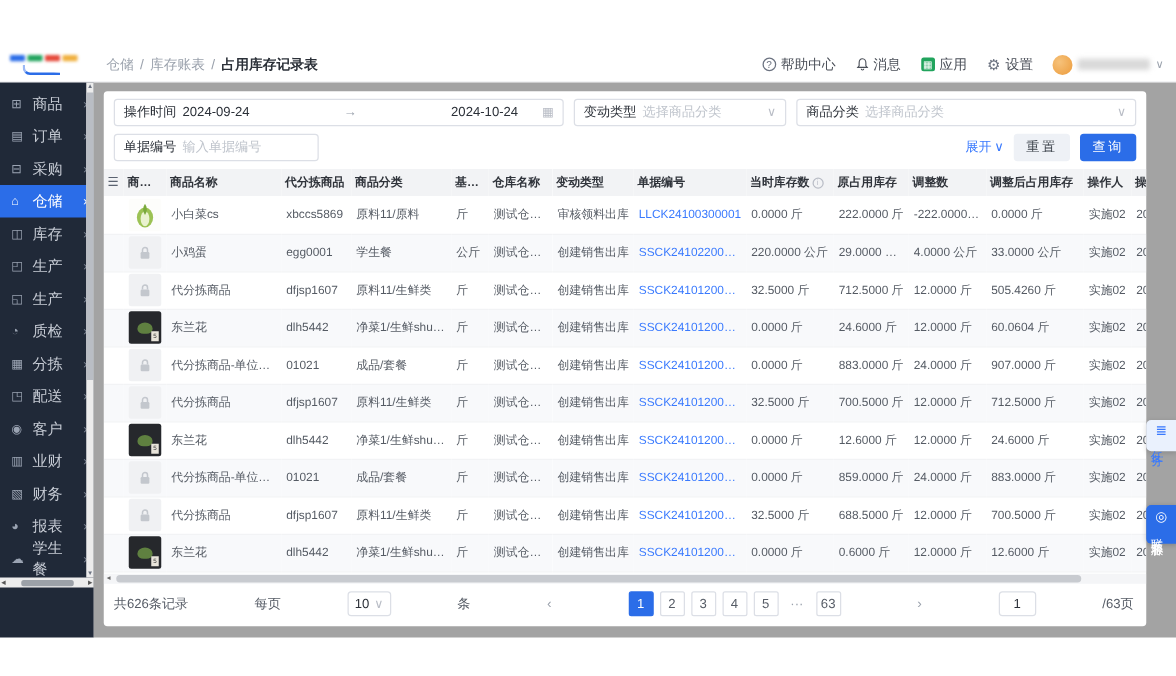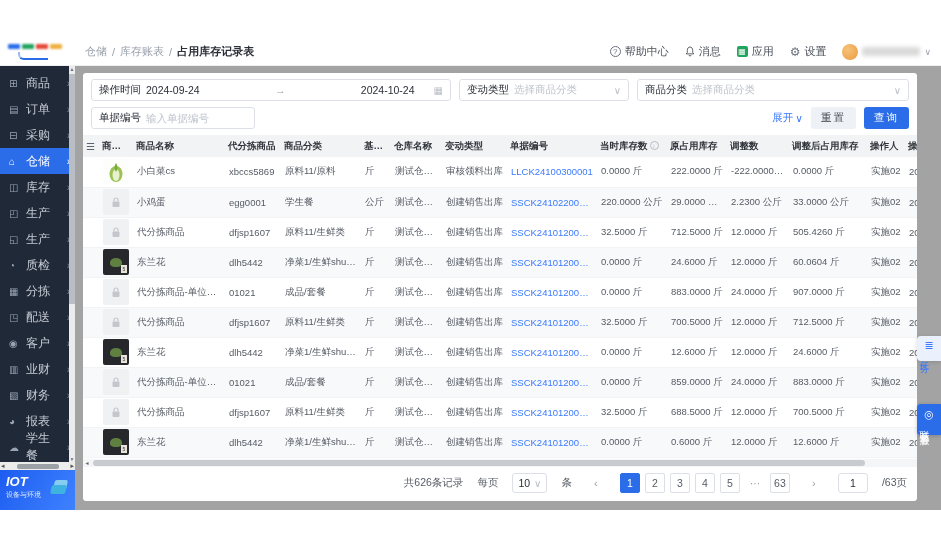--- a/index.html
+++ b/index.html
@@ -100,21 +100,21 @@
   .thumb.lock { background:#f0f1f3; }
   .thumb.dark { background:#26282c; position:relative; }
   .thumb.dark .veg { width:12px; height:9px; background:#5f8040; border-radius:50% 50% 40% 40%; }
   .thumb.dark .tag { position:absolute; right:2px; bottom:2px; width:6px; height:8px; background:#e8e4da; font-size:5px; color:#333; text-align:center; line-height:8px; }
   .thumb.cabbage { background:#fdfdfb; }
 
   
   .hscroll { margin:0 -8px; height:8px; background:#f4f5f7; position:relative; }
   .hs-left { position:absolute; left:0; top:0; width:8px; height:8px; font-size:6px; color:#666; text-align:center; line-height:8px; }
   .hs-thumb { position:absolute; left:10px; top:1px; height:6px; width:772px; background:#c8cbd0; border-radius:3px; }
-  .pager { display:flex; align-items:center; justify-content:flex-end; gap:14px; font-size:10.5px;
+  .pager { display:flex; align-items:center; justify-content:space-between; gap:3px; font-size:10.5px;
     color:#565c66; margin-top:6px; padding-right:2px; }
   .pp-box { height:20px; border:1px solid #dcdfe6; border-radius:3px; display:inline-flex; align-items:center;
     gap:4px; padding:0 5px; font-size:10.5px; color:#2b3038; }
   .page { min-width:20px; height:20px; border:1px solid #dcdfe6; border-radius:2px; display:inline-flex;
     align-items:center; justify-content:center; background:#fff; cursor:pointer; padding:0 3px; }
   .page.dots { border:none; background:none; color:#9aa1ac; }
   .page.page-active { background:#2b6de8; border-color:#2b6de8; color:#fff; }
   .pg-arrow { width:20px; height:20px; display:inline-flex; align-items:center; justify-content:center;
     color:#9aa1ac; font-size:11px; cursor:pointer; }
   .jump { width:30px; height:20px; border:1px solid #dcdfe6; border-radius:3px; text-align:center;
@@ -261,28 +261,20 @@
       <div class="sb-vscroll">
         <span class="sb-varrow" style="top:0;">▲</span>
         <div class="sb-vthumb"></div>
         <span class="sb-varrow" style="bottom:0;">▼</span>
       </div>
       <div class="sb-hscroll">
         <span>◂</span>
         <div class="sb-hthumb"></div>
         <span>▸</span>
       </div>
-      <div class="iot">
-        <div class="iot-title">IOT</div>
-        <div class="iot-sub">设备与环境</div>
-        <div class="iot-icon">
-            <span class="c1"></span>
-            <span class="c2"></span>
-          </div>
-      </div>
     </aside>
 
     <div class="main">
       <div class="card">
 
         <div class="f-row">
           <div class="box b-date">
             <span class="lbl">操作时间</span>
             <span>2024-09-24</span>
             <span class="flex" style="text-align:center;color:#9aa1ac;">→</span>
@@ -390,21 +382,21 @@
                   </td>
                   <td>小鸡蛋</td>
                   <td>egg0001</td>
                   <td>学生餐</td>
                   <td>公斤</td>
                   <td>测试仓库5</td>
                   <td>创建销售出库</td>
                   <td class="link">SSCK24102200001</td>
                   <td>220.0000 公斤</td>
                   <td>29.0000 公斤</td>
-                  <td>2.2300 公斤</td>
+                  <td>4.0000 公斤</td>
                   <td>33.0000 公斤</td>
                   <td>实施02</td>
                   <td>2024-10-2</td>
                 </tr>
                 <tr class="">
                   <td></td>
                   <td>
                     <div class="thumb lock">
       <svg width="12" height="12" viewBox="0 0 12 12">
         <rect x="2.5" y="5.5" width="7" height="5.5" rx="1" fill="#c3c7cd"></rect>

